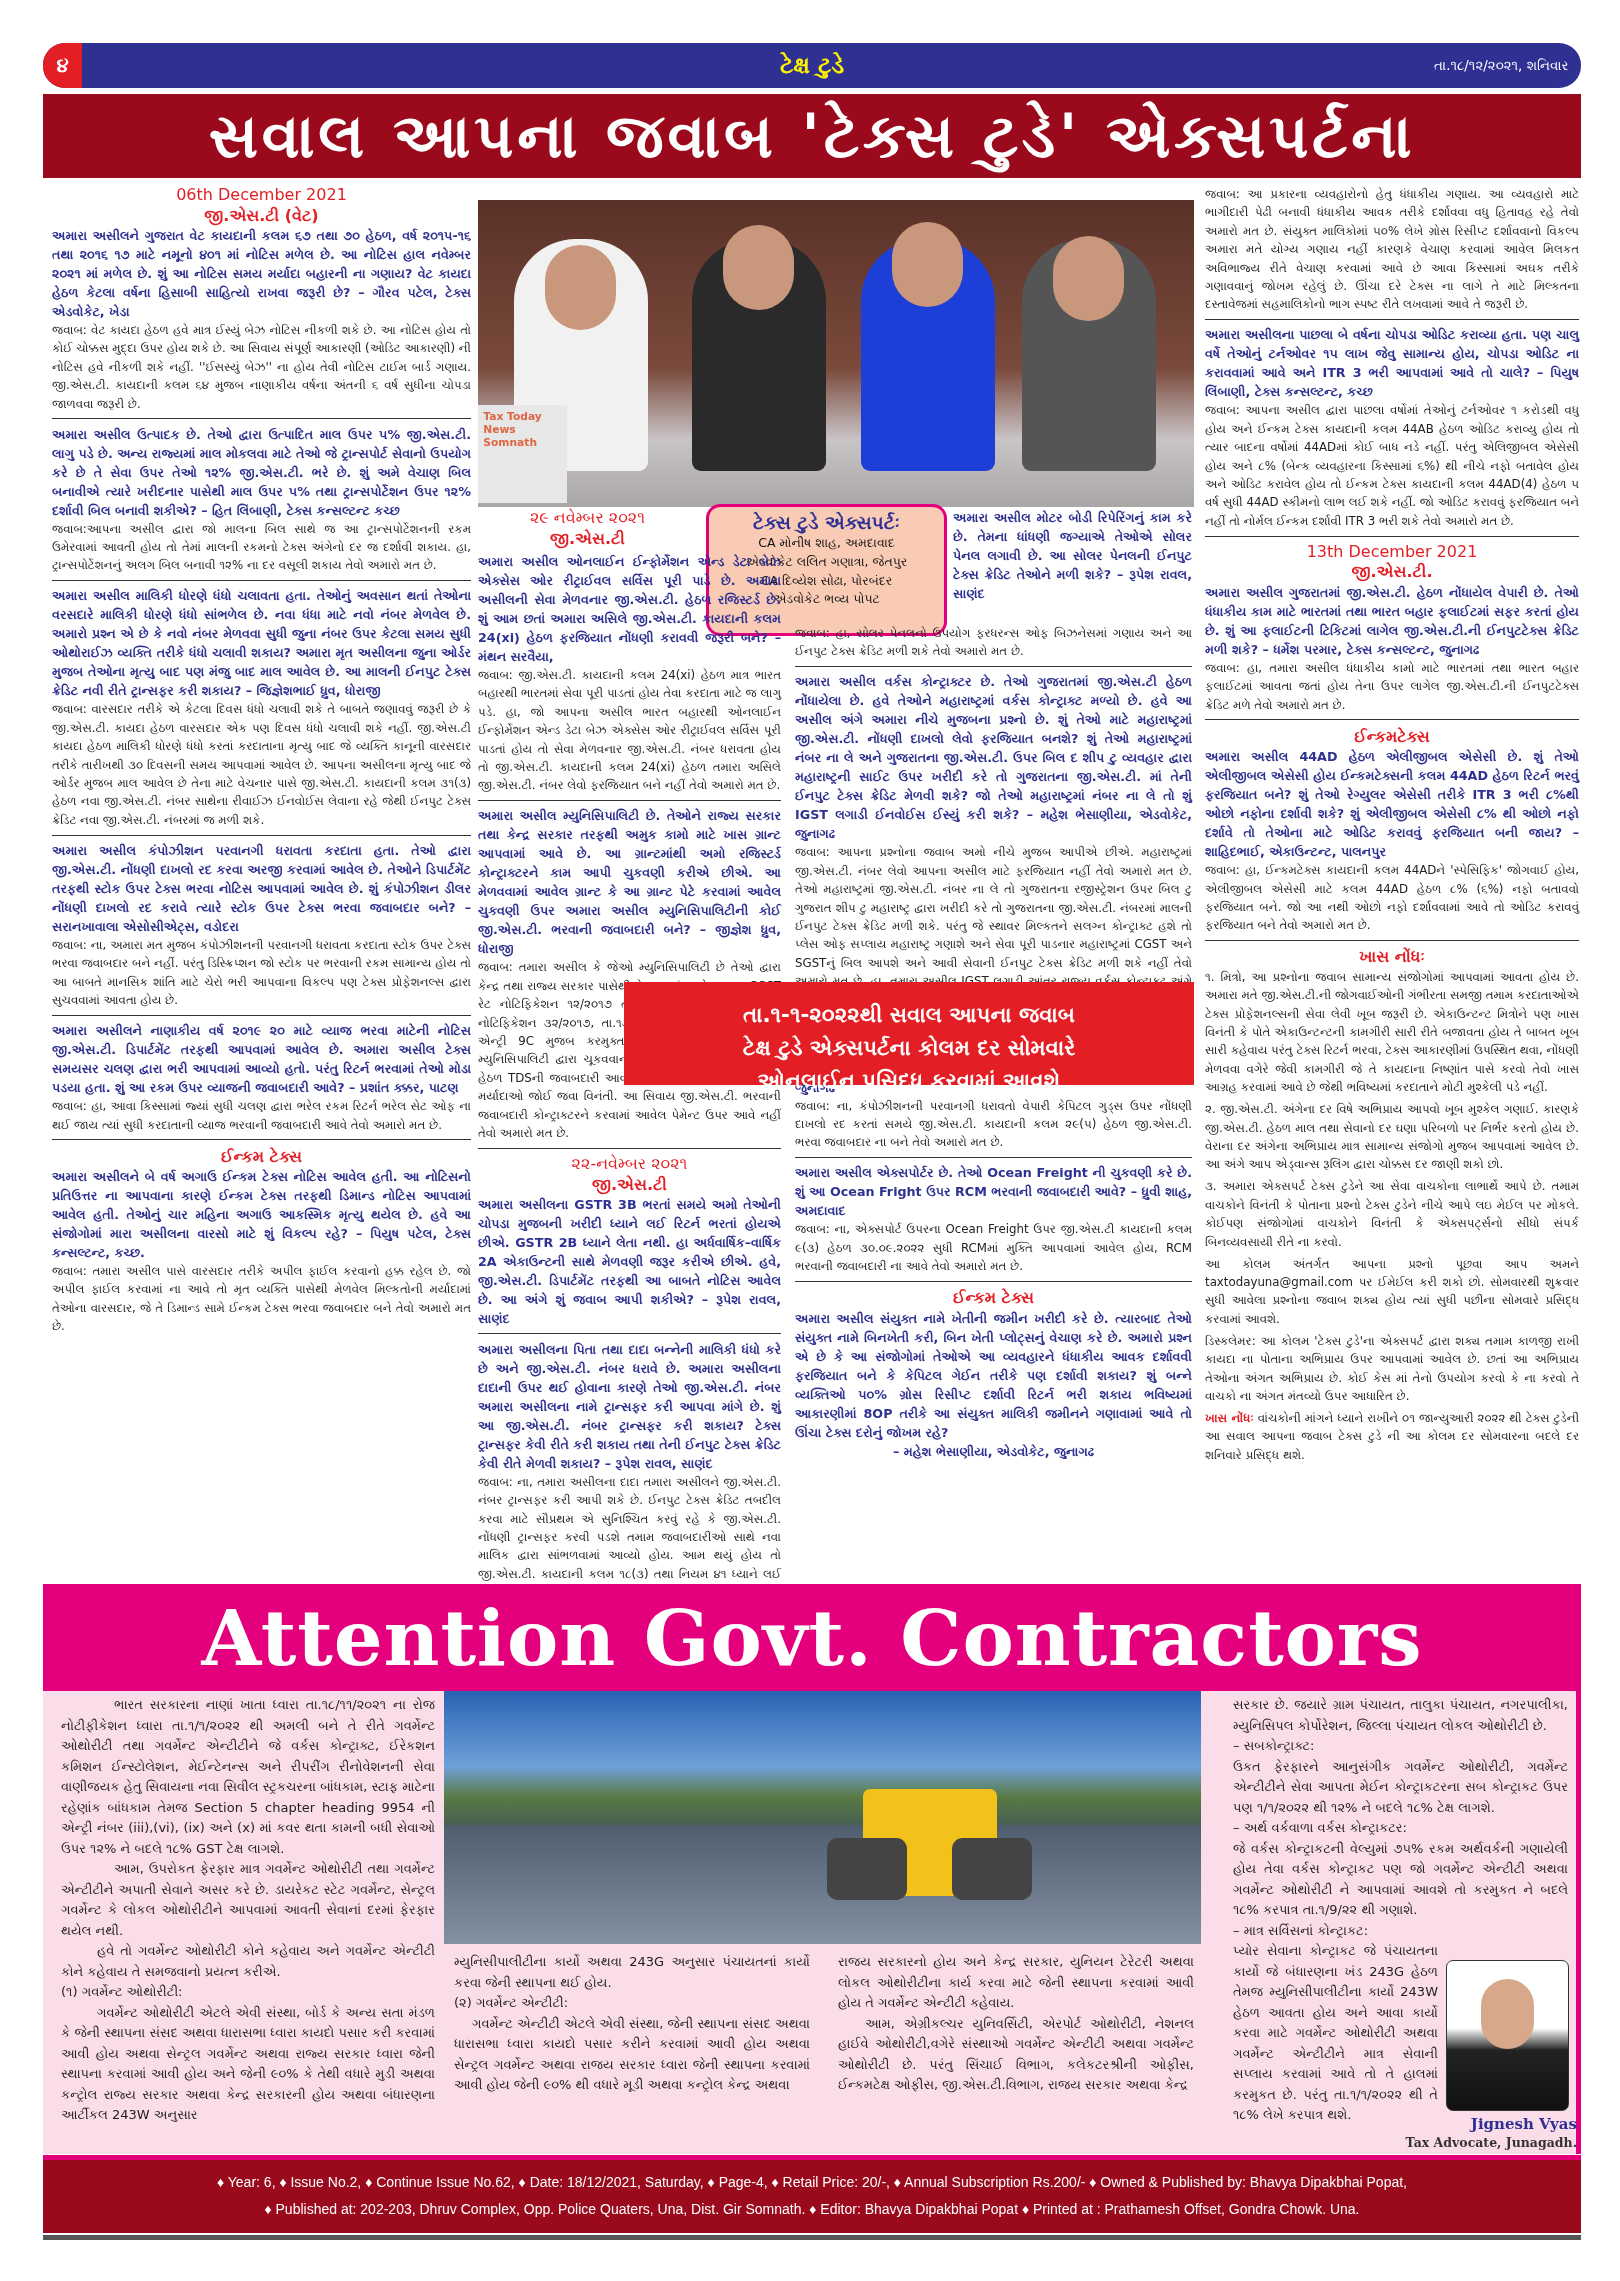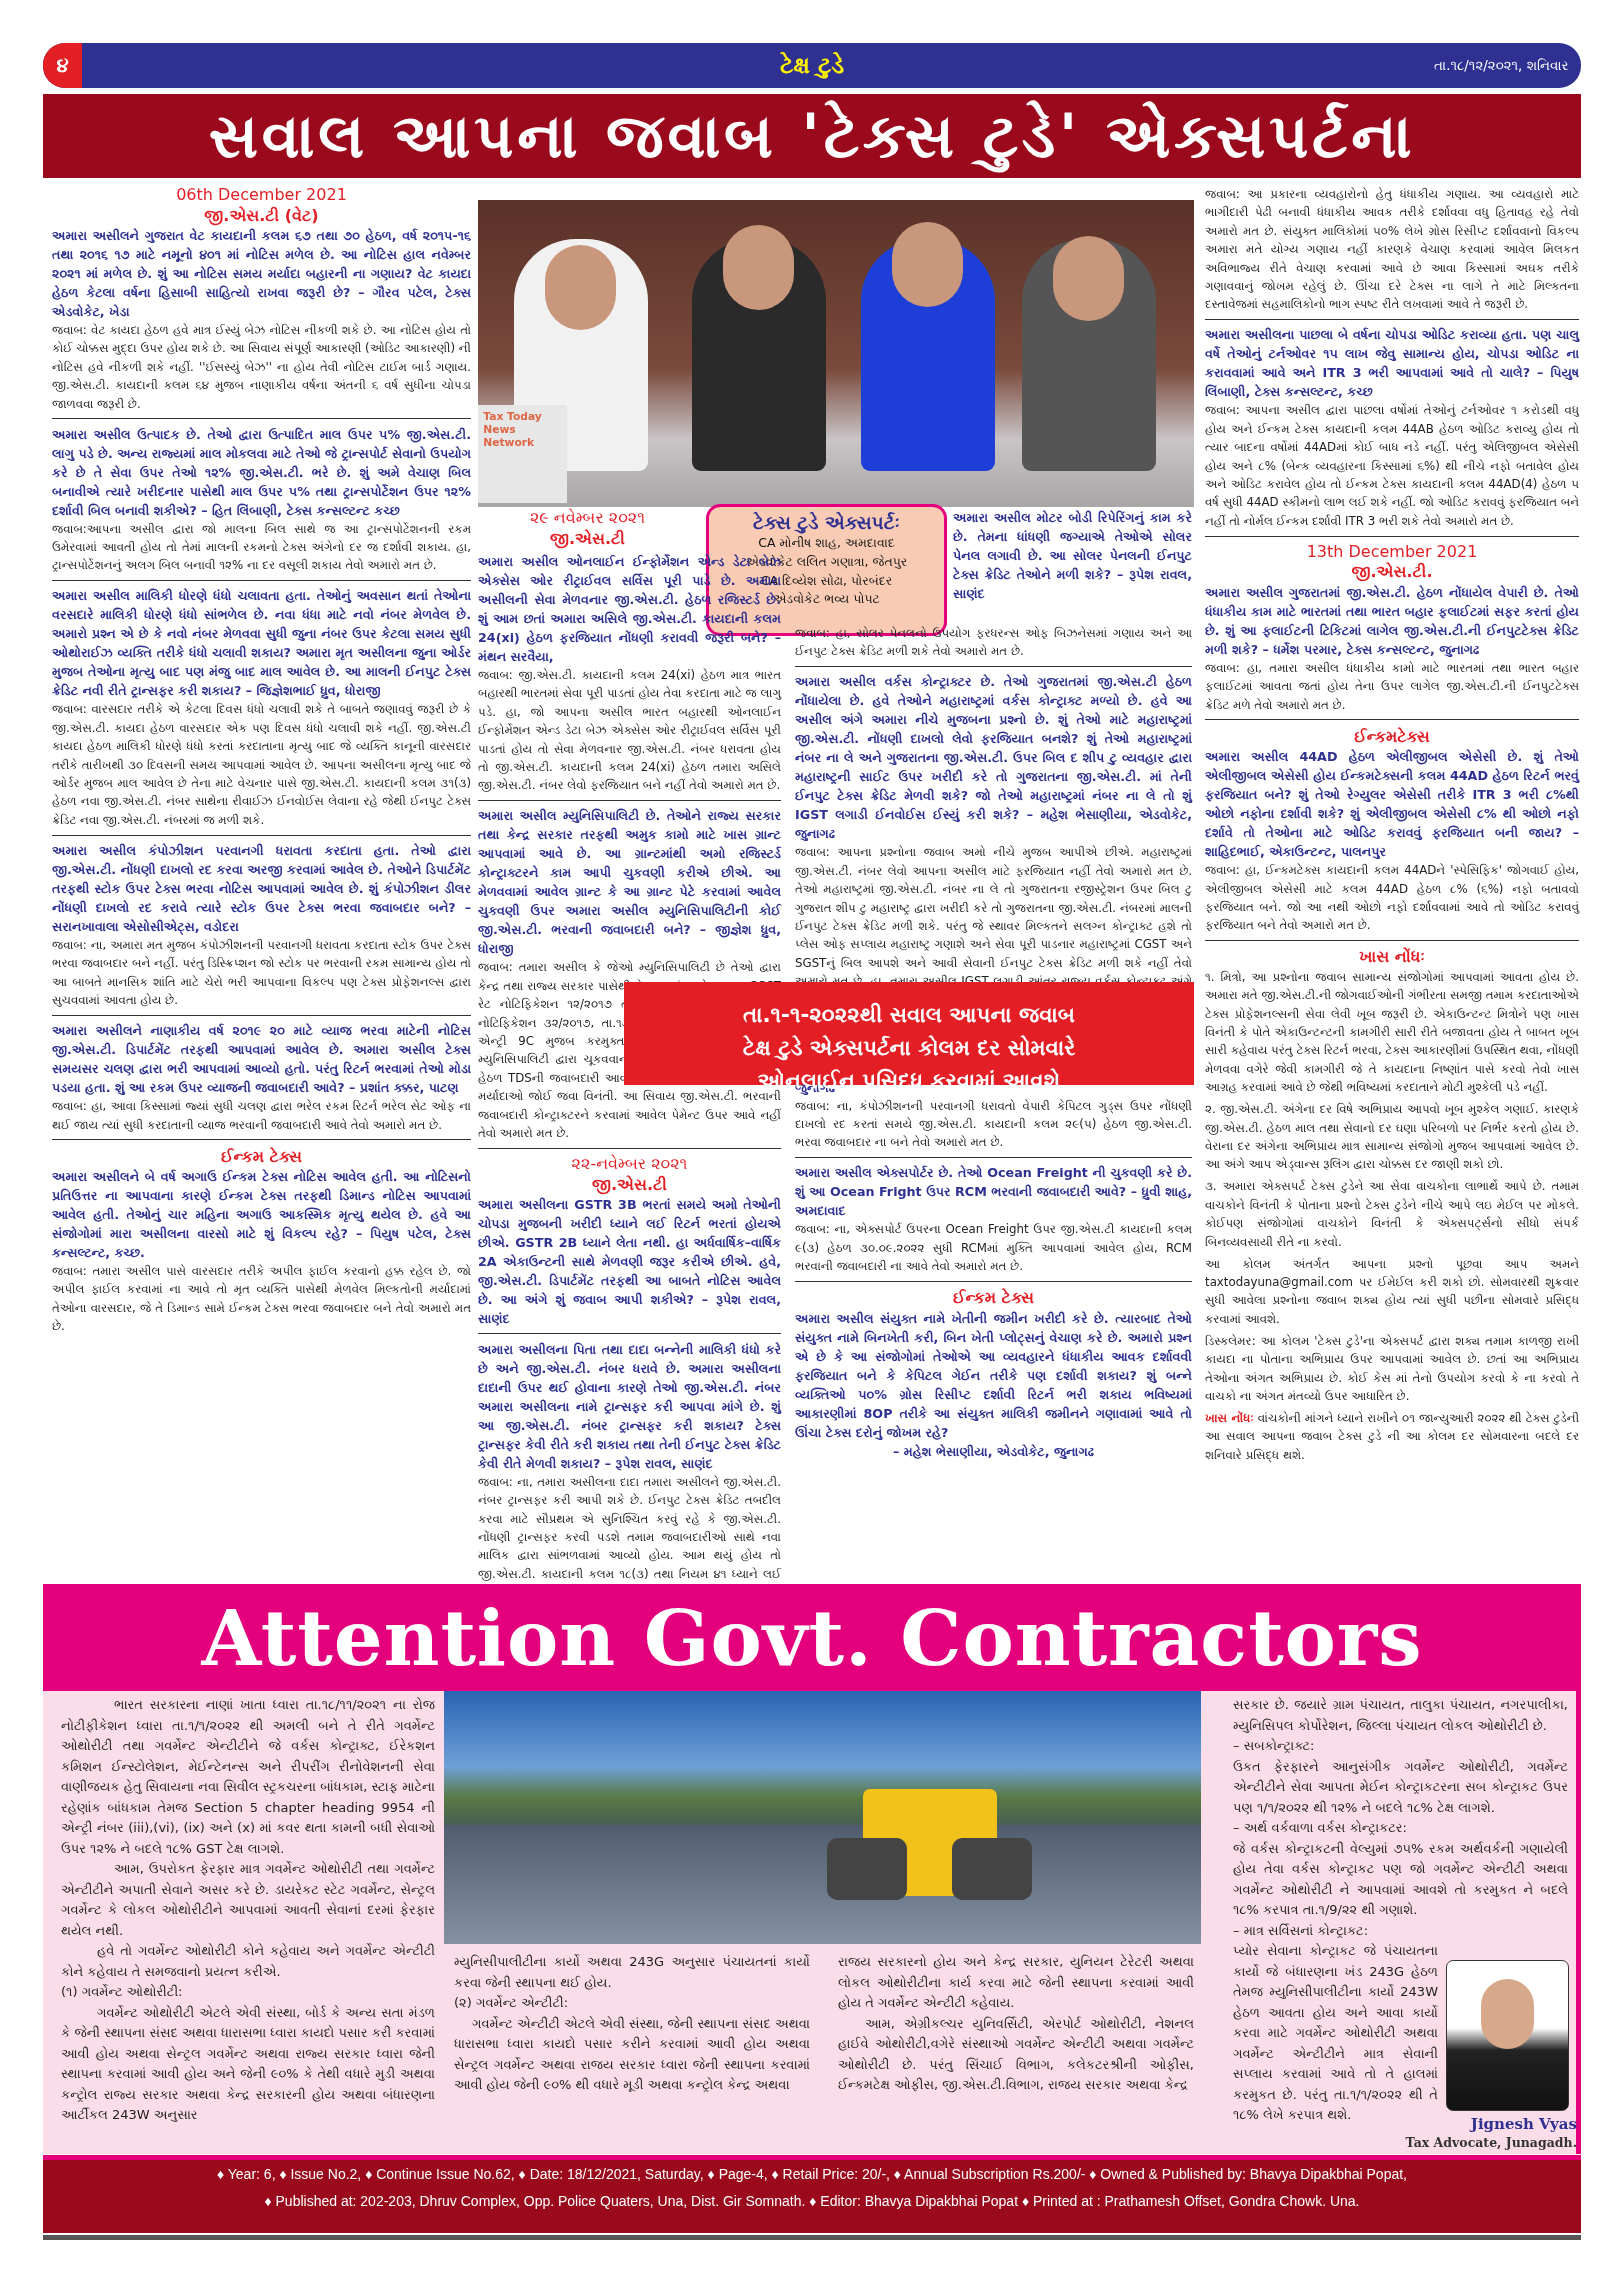--- a/index.html
+++ b/index.html
@@ -28,21 +28,21 @@
   .redbox{position:absolute;left:624px;top:982px;width:570px;height:103px;background:#e31e24;color:#fff;font-weight:bold;font-size:21.4px;line-height:33px;text-align:center;padding-top:16px}
   .pinkbar{position:absolute;left:43px;top:1584px;width:1538px;height:107px;background:#e4007c;color:#fff;font-family:"DejaVu Serif",serif;font-weight:bold;font-size:77px;display:flex;align-items:center;justify-content:center;letter-spacing:0.9px}
   .adbody{position:absolute;left:43px;top:1691px;width:1538px;height:463px;background:#fbdde9;border-right:5.3px solid #e4007c}
   .acol{position:absolute;font-size:13px;line-height:20.5px;color:#222;text-align:justify}
   .roadimg{position:absolute;left:444px;top:1691px;width:757px;height:253px;background:linear-gradient(180deg,#2a63b3 0%,#6fa0d8 30%,#587a44 42%,#3e4d5c 60%,#55667a 100%);overflow:hidden}
   .roller{position:absolute;left:419px;top:98px;width:134px;height:107px;background:#f2c21a;border-radius:7.1px}
   .drum{position:absolute;width:80px;height:62px;background:#444;border-radius:10.7px}
   .portrait{position:absolute;left:1446px;top:1960px;width:123px;height:151px;background:linear-gradient(180deg,#fff 0%,#fff 45%,#222 60%,#111 100%);border:1.8px solid #333;border-radius:7.1px}
   .phead{position:absolute;left:34px;top:18px;width:53px;height:70px;border-radius:27px;background:#d7a88a}
   .caption{position:absolute;left:1363px;width:214px;text-align:right;font-family:"DejaVu Serif",serif;font-weight:bold;color:#2e3192}
-  .footer{position:absolute;left:43px;top:2160px;width:1538px;height:73px;background:#9a0a1c;color:#fff;font-family:"Liberation Sans",sans-serif;font-size:14px;line-height:27px;text-align:center;padding-top:1px}
+  .footer{position:absolute;left:43px;top:2160px;width:1538px;height:73px;background:#9a0a1c;color:#fff;font-family:"Liberation Sans",sans-serif;font-size:14px;line-height:27px;text-align:center;padding-top:9px}
   .footline{position:absolute;left:43px;top:2235px;width:1538px;height:5.3px;background:#555}
   .pinkline{position:absolute;left:43px;top:2155px;width:1538px;height:5.3px;background:#e4007c}
 </style>
 </head>
 <body>
 
 <div class="topbar">
   <div class="pagenum">૪</div>
   <div class="paper-name">ટેક્ષ ટુડે</div>
   <div class="topdate">તા.૧૮/૧૨/૨૦૨૧, શનિવાર</div>
@@ -74,21 +74,21 @@
 
 <div class="photo">
   <div class="person" style="left:36px;background:#f1f1f1"></div>
   <div class="head" style="left:67px;top:45px"></div>
   <div class="person" style="left:214px;background:#2a2a2a"></div>
   <div class="head" style="left:245px;top:25px"></div>
   <div class="person" style="left:383px;background:#1d3fd8"></div>
   <div class="head" style="left:414px;top:22px"></div>
   <div class="person" style="left:544px;background:#555"></div>
   <div class="head" style="left:575px;top:36px"></div>
-  <div style="position:absolute;left:0;top:205px;width:89px;height:98px;background:#e7e7e7;color:#d64;font-size:10.7px;font-weight:bold;transform:rotate(0deg);padding:5.3px">Tax Today News Network</div>
+  <div style="position:absolute;left:0;top:205px;width:89px;height:98px;background:#e7e7e7;color:#d64;font-size:10.7px;font-weight:bold;transform:rotate(0deg);padding:5.3px">Tax Today News Somnath</div>
 </div>
 
 <div class="expert-box">
   <div class="t">ટેક્સ ટુડે એક્સપર્ટઃ</div>
   <div class="l">CA મોનીષ શાહ, અમદાવાદ</div>
   <div class="l">એડવોકેટ લલિત ગણાત્રા, જેતપુર</div>
   <div class="l">CA દિવ્યેશ સોઢા, પોરબંદર</div>
   <div class="l">એડવોકેટ ભવ્ય પોપટ</div>
 </div>
 

